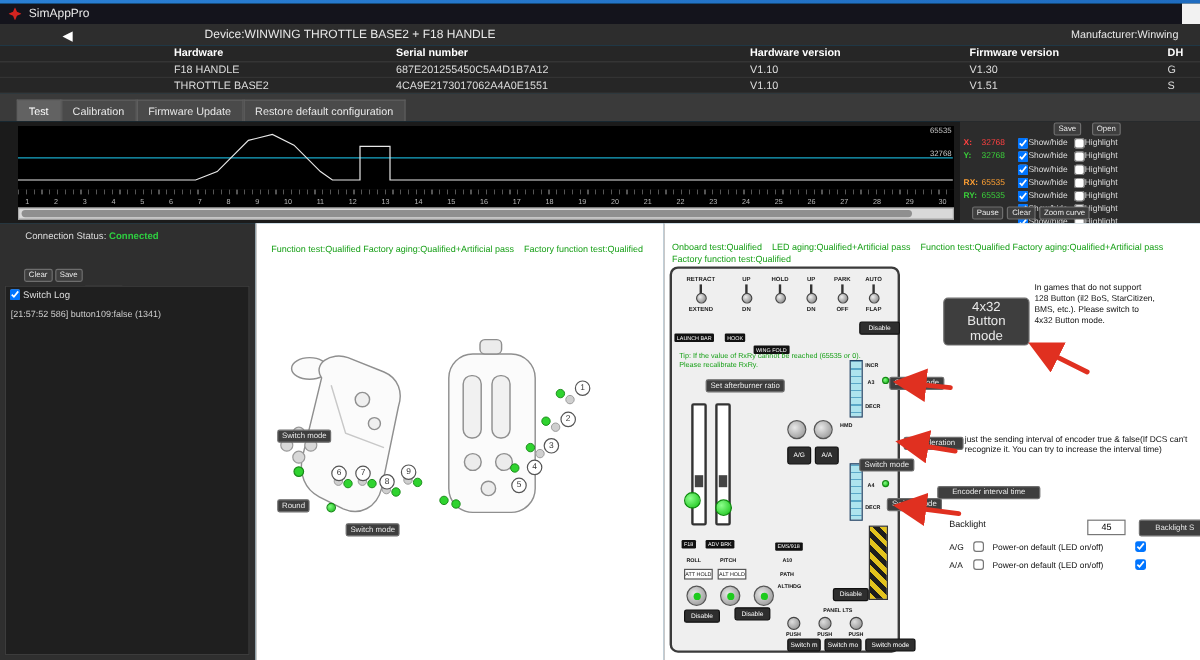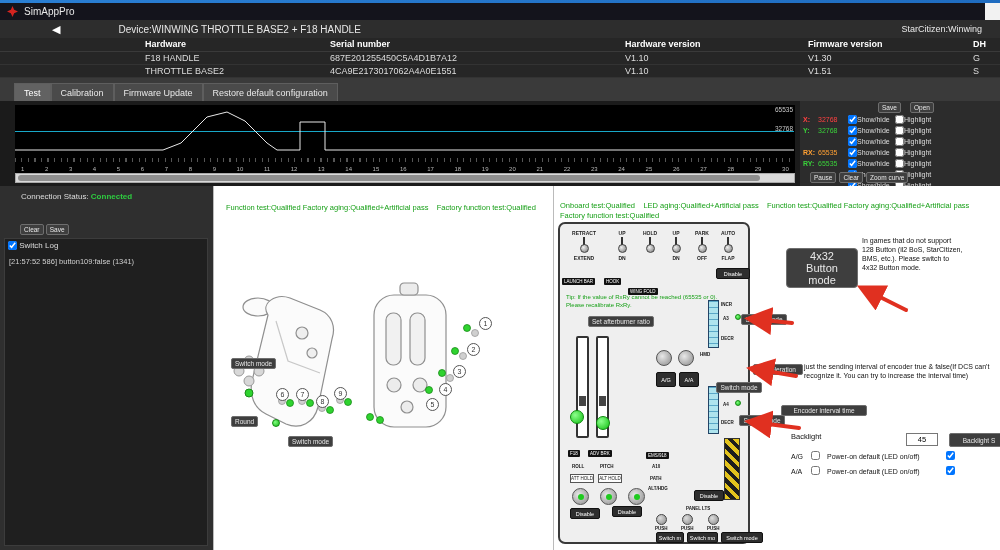--- a/index.html
+++ b/index.html
@@ -9,21 +9,21 @@
 
   
   .top-accent{position:absolute;left:0;top:0;width:1000px;height:3px;background:linear-gradient(90deg,#2a7fd4,#1f6cc0);}
   .titlebar{position:absolute;left:0;top:3px;width:1000px;height:17px;background:#14141c;color:#e8e8e8;display:flex;align-items:center;font-size:10px;}
   .logo{width:11px;height:11px;margin:0 6px 0 7px;background:#d42420;clip-path:polygon(50% 0,65% 35%,100% 50%,65% 65%,50% 100%,35% 65%,0 50%,35% 35%);}
   .win-corner{position:absolute;right:0;top:0;width:15px;height:20px;background:#f2f2f2;}
 
   
   .devicebar{position:absolute;left:0;top:20px;width:1000px;height:18px;background:#2d2d2d;color:#e8e8e8;font-size:10px;display:flex;align-items:center;}
   .back-btn{margin-left:52px;font-size:11px;cursor:pointer;color:#fff;}
-  .device-title{margin-left:58px;}
+  .device-title{margin-left:110px;}
   .manufacturer{margin-left:auto;margin-right:18px;font-size:9px;}
 
   
   .hw-table{position:absolute;left:0;top:38px;width:1000px;height:40px;background:#262626;color:#ddd;font-size:9px;}
   .hw-head{position:relative;height:14px;font-weight:bold;color:#fff;border-bottom:1px solid #3a3a3a;}
   .hw-row{position:relative;height:13px;border-bottom:1px solid #333;cursor:default;}
   .hw-cell,.hw-hcell{position:absolute;top:1px;white-space:nowrap;}
   .hc0{left:145px;} .hc1{left:330px;} .hc2{left:625px;} .hc3{left:808px;} .hc4{left:973px;}
 
   
@@ -101,21 +101,21 @@
 
   <div class="titlebar">
     <span class="logo"></span>
     <span>SimAppPro</span>
     <div class="win-corner"></div>
   </div>
 
   <div class="devicebar">
     <span class="back-btn">◀</span>
     <span class="device-title">Device:WINWING THROTTLE BASE2 + F18 HANDLE</span>
-    <span class="manufacturer">StarCitizen:Winwing</span>
+    <span class="manufacturer">Manufacturer:Winwing</span>
   </div>
 
   <div class="hw-table">
     <div class="hw-head">
       <span class="hw-hcell hc0">Hardware</span>
       <span class="hw-hcell hc1">Serial number</span>
       <span class="hw-hcell hc2">Hardware version</span>
       <span class="hw-hcell hc3">Firmware version</span>
       <span class="hw-hcell hc4">DH</span>
     </div>

